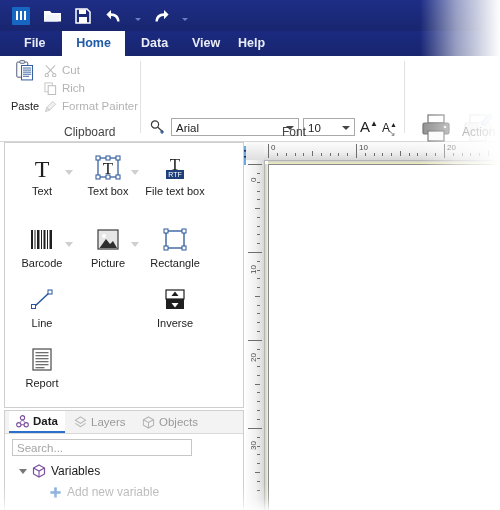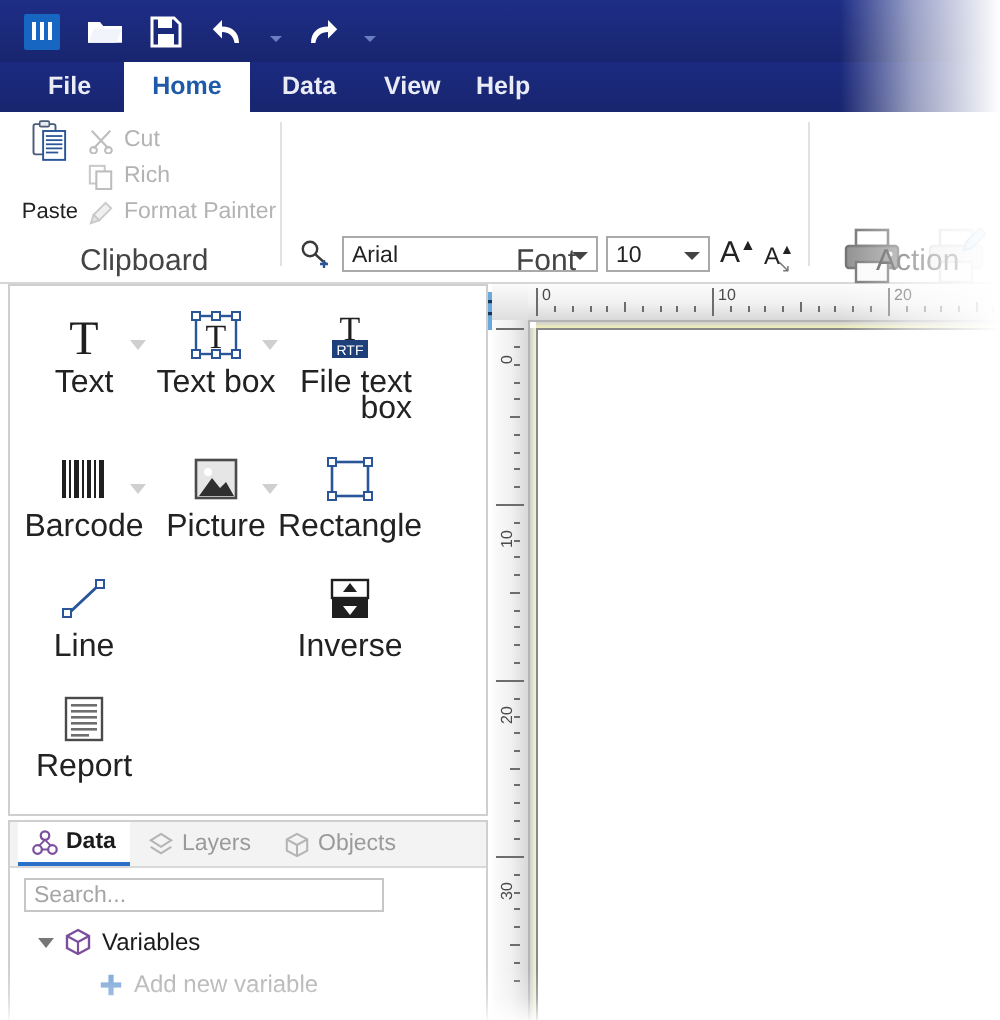--- a/index.html
+++ b/index.html
@@ -43,21 +43,21 @@
     position:absolute;top:0;height:25px;line-height:25px;
     font-size:12.5px;color:#e9ecf7;padding:0 10px;cursor:pointer;white-space:nowrap;
   }
   .tab.active{background:#ffffff;color:#1f5aa8;font-weight:bold;}
   .tab.bold{font-weight:bold;}
 
   
   .ribbon{position:absolute;left:0;top:56px;width:500px;height:85px;background:#ffffff;
      border-bottom:1px solid #d6d6d6;}
   .ribbon-sep{position:absolute;top:5px;width:1px;height:72px;background:#e2e2e2;}
-  .grplabel{position:absolute;bottom:2px;font-size:15px;color:#444;white-space:nowrap;}
+  .grplabel{position:absolute;bottom:2px;font-size:12px;color:#444;white-space:nowrap;margin-left:24px;}
 
   
   .paste-btn{position:absolute;left:5px;top:4px;width:40px;height:52px;display:flex;flex-direction:column;align-items:center;cursor:pointer;}
   .paste-label{font-size:11px;color:#222;margin-top:18px;}
   .clipitem{position:absolute;left:44px;height:16px;display:flex;align-items:center;gap:5px;font-size:11.5px;color:#b3b3b3;cursor:default;}
 
   
   .fontcombo{position:absolute;left:171px;top:62px;width:128px;height:18px;border:1px solid #a9a9a9;background:#fff;
      font-size:11.5px;color:#222;padding-left:4px;line-height:18px;box-sizing:border-box;}
   .sizecombo{position:absolute;left:303px;top:62px;width:52px;height:18px;border:1px solid #a9a9a9;background:#fff;
@@ -71,21 +71,21 @@
 
   
   .bigbtn{position:absolute;top:58px;display:flex;flex-direction:column;align-items:center;width:46px;cursor:pointer;}
   .bigbtn span{font-size:11px;color:#333;text-align:center;line-height:12px;margin-top:2px;}
   .bigbtn.dis span{color:#c2c2c2;}
   .dlg-launcher{position:absolute;font-size:9px;color:#777;cursor:pointer;}
 
   
   .toolbox{position:absolute;left:4px;top:142px;width:238px;height:264px;background:#ffffff;border:1px solid #cfcfcf;}
   .tool{position:absolute;width:62px;display:flex;flex-direction:column;align-items:center;cursor:pointer;}
-  .tool .tl{font-size:16px;color:#222;text-align:right;line-height:13px;margin-top:4px;}
+  .tool .tl{font-size:11px;color:#222;text-align:right;line-height:13px;margin-top:4px;}
   .tool-caret{position:absolute;width:0;height:0;border-left:4px solid transparent;border-right:4px solid transparent;border-top:5px solid #cfcfcf;}
 
   
   .dpanel{position:absolute;left:4px;top:410px;width:238px;height:100px;background:#fff;border:1px solid #cfcfcf;border-bottom:none;}
   .dtabs{position:absolute;left:0;top:0;width:238px;height:22px;background:#f3f3f3;border-bottom:1px solid #d9d9d9;}
   .dtab{position:absolute;top:0;height:22px;display:flex;align-items:center;gap:4px;padding:0 7px;font-size:11.5px;color:#9a9a9a;cursor:pointer;}
   .dtab.active{color:#1b1b1b;font-weight:bold;background:#fff;border-bottom:2px solid #2a6fc9;box-sizing:border-box;}
   .searchbox{position:absolute;left:7px;top:28px;width:180px;height:17px;border:1px solid #c6c6c6;background:#fff;
      font-size:11.5px;color:#a5a5a5;padding-left:4px;line-height:17px;box-sizing:border-box;}
   .treerow{position:absolute;display:flex;align-items:center;gap:5px;font-size:12px;}

